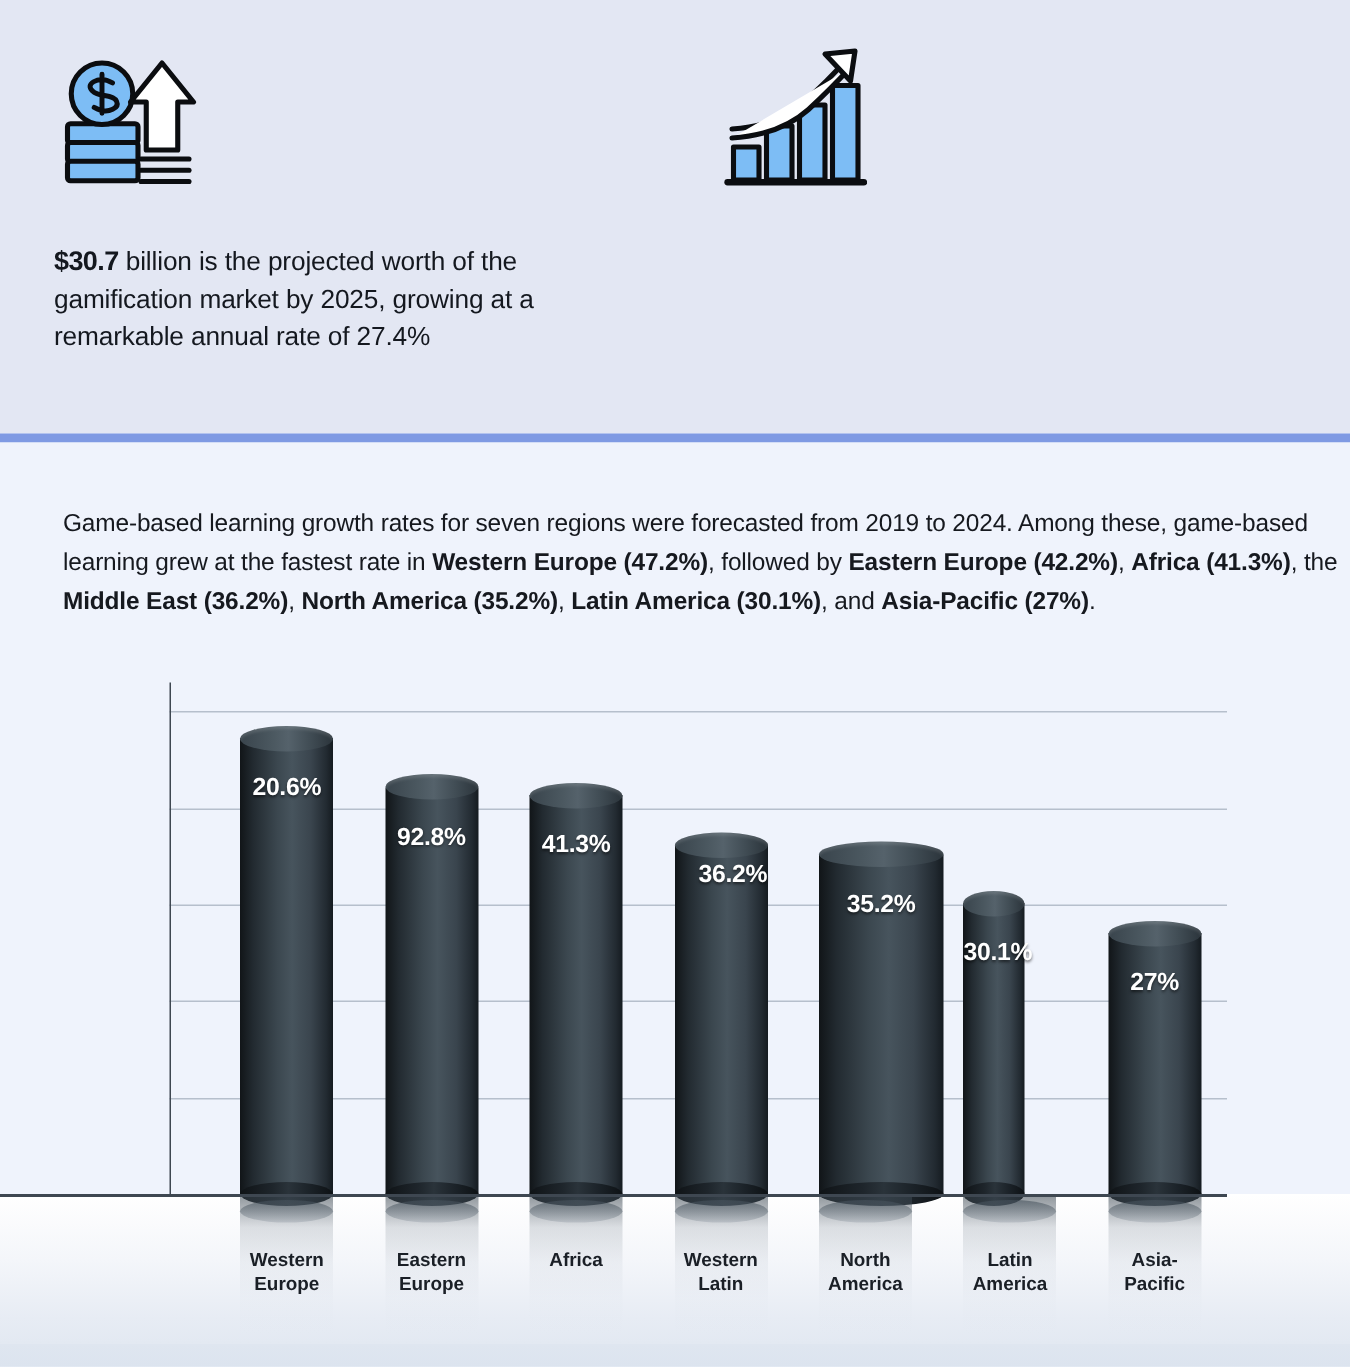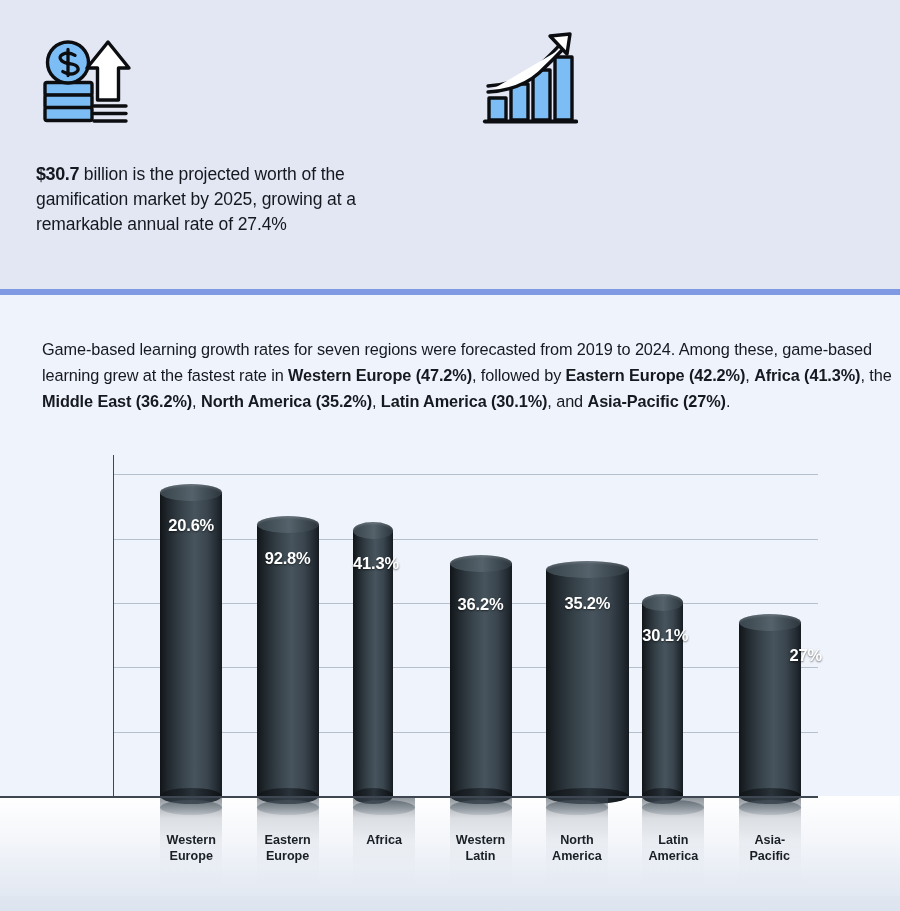--- a/index.html
+++ b/index.html
@@ -288,49 +288,49 @@
           <div class="bar-bottom-cap"></div>
           <div class="bar-top" style="top: -8.5px;"></div>
           <div class="bar-label" style="top: 24px;">20.6%</div>
         </div>
         <div class="bar" style="left: 256.643px; width: 62px; height: 271.513px; bottom: 115px;">
           <div class="bar-body" style="height: 271.513px;"></div>
           <div class="bar-bottom-cap"></div>
           <div class="bar-top" style="top: -8.5px;"></div>
           <div class="bar-label" style="top: 24px;">92.8%</div>
         </div>
-        <div class="bar" style="left: 353.071px; width: 40px; height: 265.723px; bottom: 115px;">
+        <div class="bar" style="left: 353.071px; width: 62px; height: 265.723px; bottom: 115px;">
           <div class="bar-body" style="height: 265.723px;"></div>
           <div class="bar-bottom-cap"></div>
           <div class="bar-top" style="top: -8.5px;"></div>
           <div class="bar-label" style="top: 24px;">41.3%</div>
         </div>
         <div class="bar" style="left: 449.5px; width: 62px; height: 232.909px; bottom: 115px;">
           <div class="bar-body" style="height: 232.909px;"></div>
           <div class="bar-bottom-cap"></div>
           <div class="bar-top" style="top: -8.5px;"></div>
-          <div class="bar-label" style="top: 32px;">36.2%</div>
+          <div class="bar-label" style="top: 11px; text-align: right;">36.2%</div>
         </div>
         <div class="bar" style="left: 545.929px; width: 83px; height: 226.475px; bottom: 115px;">
           <div class="bar-body" style="height: 226.475px;"></div>
           <div class="bar-bottom-cap"></div>
           <div class="bar-top" style="top: -8.5px;"></div>
           <div class="bar-label" style="top: 24px;">35.2%</div>
         </div>
         <div class="bar" style="left: 642.357px; width: 41px; height: 193.662px; bottom: 115px;">
           <div class="bar-body" style="height: 193.662px;"></div>
           <div class="bar-bottom-cap"></div>
           <div class="bar-top" style="top: -8.5px;"></div>
           <div class="bar-label" style="top: 24px;">30.1%</div>
         </div>
         <div class="bar" style="left: 738.786px; width: 62px; height: 173.717px; bottom: 115px;">
           <div class="bar-body" style="height: 173.717px;"></div>
           <div class="bar-bottom-cap"></div>
           <div class="bar-top" style="top: -8.5px;"></div>
-          <div class="bar-label" style="top: 24px; margin-left: 36px;">27%</div>
+          <div class="bar-label" style="top: 24px;">27%</div>
         </div>
       </div>
     <div id="reflections">
         <div class="bar-reflection" style="left: 160.214px; width: 62px; top: 343px;"></div>
         <div class="bar-reflection-cap" style="left: 160.214px; width: 62px; top: 345px; position: absolute;"></div>
         <div class="bar-reflection" style="left: 256.643px; width: 62px; top: 343px;"></div>
         <div class="bar-reflection-cap" style="left: 256.643px; width: 62px; top: 345px; position: absolute;"></div>
         <div class="bar-reflection" style="left: 353.071px; width: 62px; top: 343px;"></div>
         <div class="bar-reflection-cap" style="left: 353.071px; width: 62px; top: 345px; position: absolute;"></div>
         <div class="bar-reflection" style="left: 449.5px; width: 62px; top: 343px;"></div>

